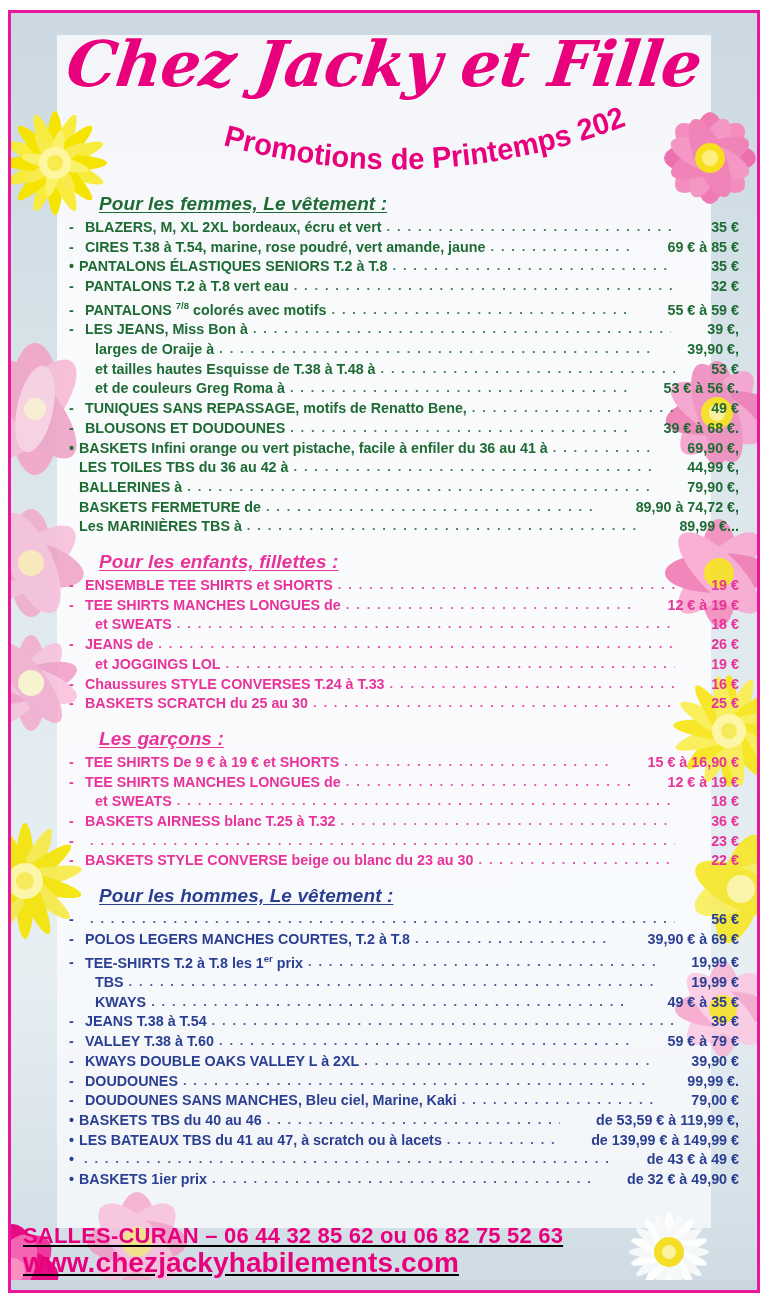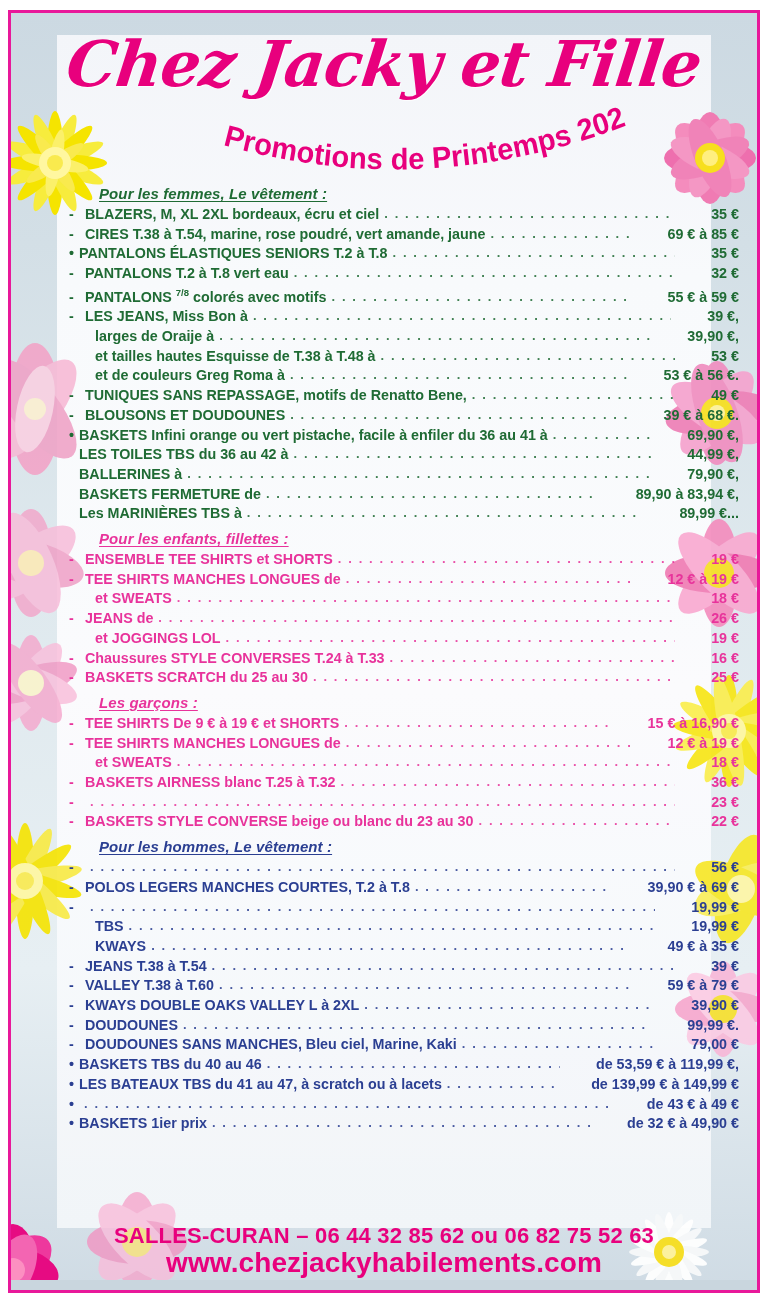--- a/index.html
+++ b/index.html
@@ -80,24 +80,24 @@
   .content{
     position:relative;
     z-index:6;
     padding:0 18px 0 58px;
     margin-top:-6px;
   }
   .section{margin-bottom:2px;}
   .sec-title{
     font-style:italic;
     font-weight:700;
-    font-size:15px;
+    font-size:19px;
     text-decoration:underline;
     text-underline-offset:2px;
-    margin:6px 0 3px 6px;
+    margin:14px 0 3px 6px;
     letter-spacing:.1px;
     padding-left:24px;
   }
   .sec-women .sec-title{color:#1f6b34;}
   .sec-girls .sec-title,
   .sec-boys  .sec-title{color:#e8339b;}
   .sec-men   .sec-title{color:#2b3f92;}
 
   ul.items{list-style:none;margin:0;padding:0;}
   li.item{
@@ -132,23 +132,23 @@
     opacity:.85;
     transform:translateY(-1px);
   }
   .price{flex:0 0 auto;text-align:right;margin-left:31px;}
 
   sup.frac{font-size:9.5px;vertical-align:super;}
 
   
   .footer{
     position:absolute;
-    left:0;right:0;bottom:14px;
-    text-align:center;
+    left:12px;right:0;bottom:14px;
     z-index:7;
+    text-decoration:underline;
   }
   .footer .phone{
     font-weight:700;
     font-size:22px;
     color:#e8007d;
     letter-spacing:.2px;
     line-height:27px;
   }
   .footer .web{
     font-weight:700;
@@ -390,21 +390,21 @@
       </div>
     </div>
 
     <div class="content">
       <div id="sections-root">
           <div class="section sec-women">
             <div class="sec-title">Pour les femmes, Le vêtement :</div>
             <ul class="items">
               <li class="item">
                 <span class="bullet">-</span>
-                <span class="label">BLAZERS, M, XL 2XL bordeaux, écru et ciel</span>
+                <span class="label">BLAZERS, M, XL 2XL bordeaux, écru et vert</span>
                 <span class="leader">. . . . . . . . . . . . . . . . . . . . . . . . . . . . . . . . . . . . . . . . . . . . . . . . . . . . . . . . . . . . . . . . . . . . . . . . . . . . . . . . . . . . . . . . . . </span>
                 <span class="price">35 €</span>
               </li>
               <li class="item">
                 <span class="bullet">-</span>
                 <span class="label">CIRES  T.38 à T.54, marine, rose poudré, vert amande, jaune</span>
                 <span class="leader">. . . . . . . . . . . . . . . . . . . . . . . . . . . . . . . . . . . . . . . . . . . . . . . . . . . . . . . . . . . . . . . . . . . . . . . . . . . . . . . . . . . . . . . . . . </span>
                 <span class="price">69 € à 85 €</span>
               </li>
               <li class="item">
@@ -476,21 +476,21 @@
               <li class="item">
                 <span class="bullet" style="width: 10px; flex-basis: 10px;"></span>
                 <span class="label">BALLERINES à</span>
                 <span class="leader">. . . . . . . . . . . . . . . . . . . . . . . . . . . . . . . . . . . . . . . . . . . . . . . . . . . . . . . . . . . . . . . . . . . . . . . . . . . . . . . . . . . . . . . . . . </span>
                 <span class="price">79,90 €,</span>
               </li>
               <li class="item">
                 <span class="bullet" style="width: 10px; flex-basis: 10px;"></span>
                 <span class="label">BASKETS FERMETURE de</span>
                 <span class="leader">. . . . . . . . . . . . . . . . . . . . . . . . . . . . . . . . . . . . . . . . . . . . . . . . . . . . . . . . . . . . . . . . . . . . . . . . . . . . . . . . . . . . . . . . . . </span>
-                <span class="price">89,90 à 83,94 €,</span>
+                <span class="price">89,90 à 74,72 €,</span>
               </li>
               <li class="item">
                 <span class="bullet" style="width: 10px; flex-basis: 10px;"></span>
                 <span class="label">Les MARINIÈRES TBS à</span>
                 <span class="leader">. . . . . . . . . . . . . . . . . . . . . . . . . . . . . . . . . . . . . . . . . . . . . . . . . . . . . . . . . . . . . . . . . . . . . . . . . . . . . . . . . . . . . . . . . . </span>
                 <span class="price">89,99 €...</span>
               </li>
             </ul>
           </div>
           <div class="section sec-girls">
@@ -589,20 +589,21 @@
                 <span class="price">56 €</span>
               </li>
               <li class="item">
                 <span class="bullet">-</span>
                 <span class="label">POLOS LEGERS MANCHES COURTES, T.2 à T.8</span>
                 <span class="leader">. . . . . . . . . . . . . . . . . . . . . . . . . . . . . . . . . . . . . . . . . . . . . . . . . . . . . . . . . . . . . . . . . . . . . . . . . . . . . . . . . . . . . . . . . . </span>
                 <span class="price">39,90 € à 69 €</span>
               </li>
               <li class="item">
                 <span class="bullet">-</span>
+                <span class="label">TEE-SHIRTS T.2 à T.8 les 1<sup class="frac">er</sup> prix</span>
                 <span class="leader">. . . . . . . . . . . . . . . . . . . . . . . . . . . . . . . . . . . . . . . . . . . . . . . . . . . . . . . . . . . . . . . . . . . . . . . . . . . . . . . . . . . . . . . . . . </span>
                 <span class="price">19,99 €</span>
               </li>
               <li class="item">
                 <span class="bullet indent"></span>
                 <span class="label">TBS</span>
                 <span class="leader">. . . . . . . . . . . . . . . . . . . . . . . . . . . . . . . . . . . . . . . . . . . . . . . . . . . . . . . . . . . . . . . . . . . . . . . . . . . . . . . . . . . . . . . . . . </span>
                 <span class="price">19,99 €</span>
               </li>
               <li class="item">

